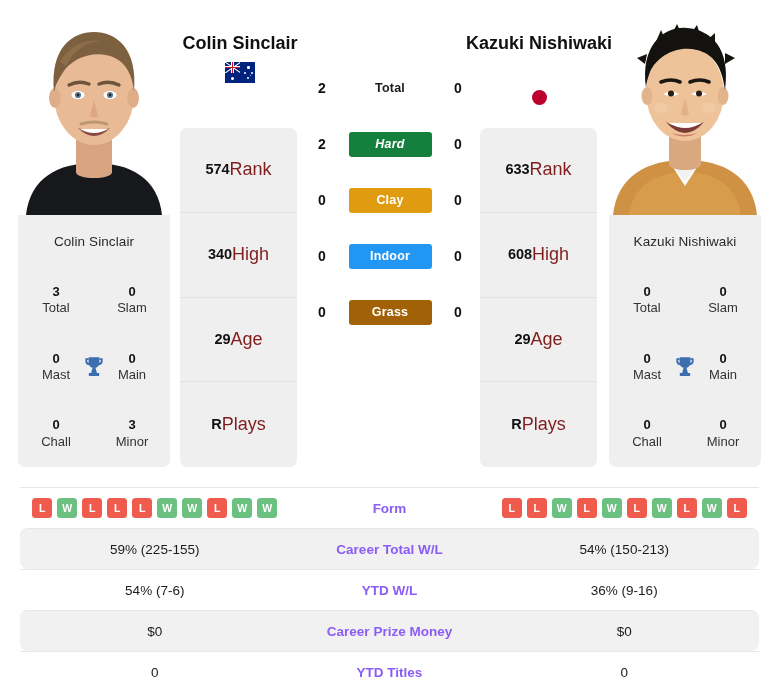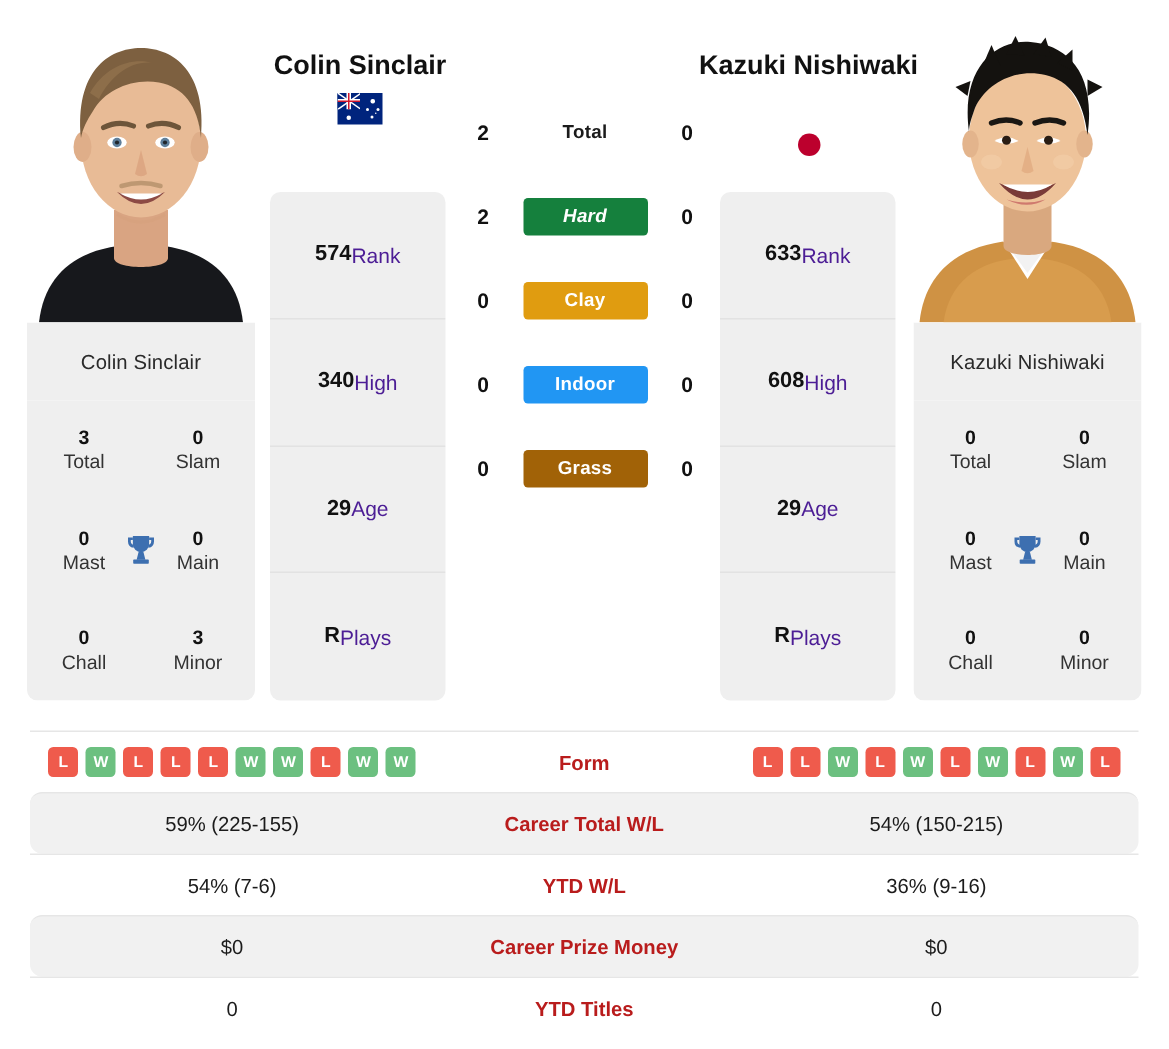--- a/index.html
+++ b/index.html
@@ -99,21 +99,21 @@
   }
   .stat-col.left  { left: 180px; }
   .stat-col.right { left: 480px; }
   .stat-cell {
     height: 84.75px; display: flex; flex-direction: row;
     align-items: center; justify-content: center;
     border-bottom: 1px solid #e2e2e2; line-height: 1.3;
   }
   .stat-cell:last-child { border-bottom: none; }
   .stat-cell .num { font-size: 14.5px; font-weight: bold; color: #111; }
-  .stat-cell .lbl { font-size: 14px; color: #4c1d95; }
+  .stat-cell .lbl { font-size: 18px; color: #7f1d1d; }
 
   
   .surface-col {
     position: absolute; left: 300px; top: 60px; width: 180px;
   }
   .srow {
     position: relative; height: 56px;
     display: flex; align-items: center; justify-content: center;
   }
   .srow .sc-left, .srow .sc-right {
@@ -139,21 +139,21 @@
     position: relative; height: 41px;
     display: flex; align-items: center;
     border-top: 1px solid #e6e6e6;
   }
   .trow.shaded { background: #f1f1f1; border-radius: 8px; }
   .tcol-left, .tcol-right {
     flex: 1; text-align: center; font-size: 13.5px; color: #1b1b1b;
   }
   .tcol-mid {
     width: 200px; text-align: center;
-    font-size: 13.5px; font-weight: bold; color: #b91c1c;
+    font-size: 13.5px; font-weight: bold; color: #8b5cf6;
   }
   .form-strip { display: flex; gap: 5px; justify-content: center; }
   .fbadge {
     width: 20px; height: 20px; border-radius: 3.5px;
     display: flex; align-items: center; justify-content: center;
     font-size: 10.5px; font-weight: bold; color: #ffffff;
   }
   .fbadge.W { background: #6cc080; }
   .fbadge.L { background: #ef5b4c; }
 </style>
@@ -447,21 +447,21 @@
             <span class="fbadge L">L</span>
             <span class="fbadge W">W</span>
             <span class="fbadge L">L</span>
           </div>
       </div>
     </div>
 
     <div class="trow shaded">
       <div class="tcol-left">59% (225-155)</div>
       <div class="tcol-mid">Career Total W/L</div>
-      <div class="tcol-right">54% (150-215)</div>
+      <div class="tcol-right">54% (150-213)</div>
     </div>
 
     <div class="trow">
       <div class="tcol-left">54% (7-6)</div>
       <div class="tcol-mid">YTD W/L</div>
       <div class="tcol-right">36% (9-16)</div>
     </div>
 
     <div class="trow shaded">
       <div class="tcol-left">$0</div>

